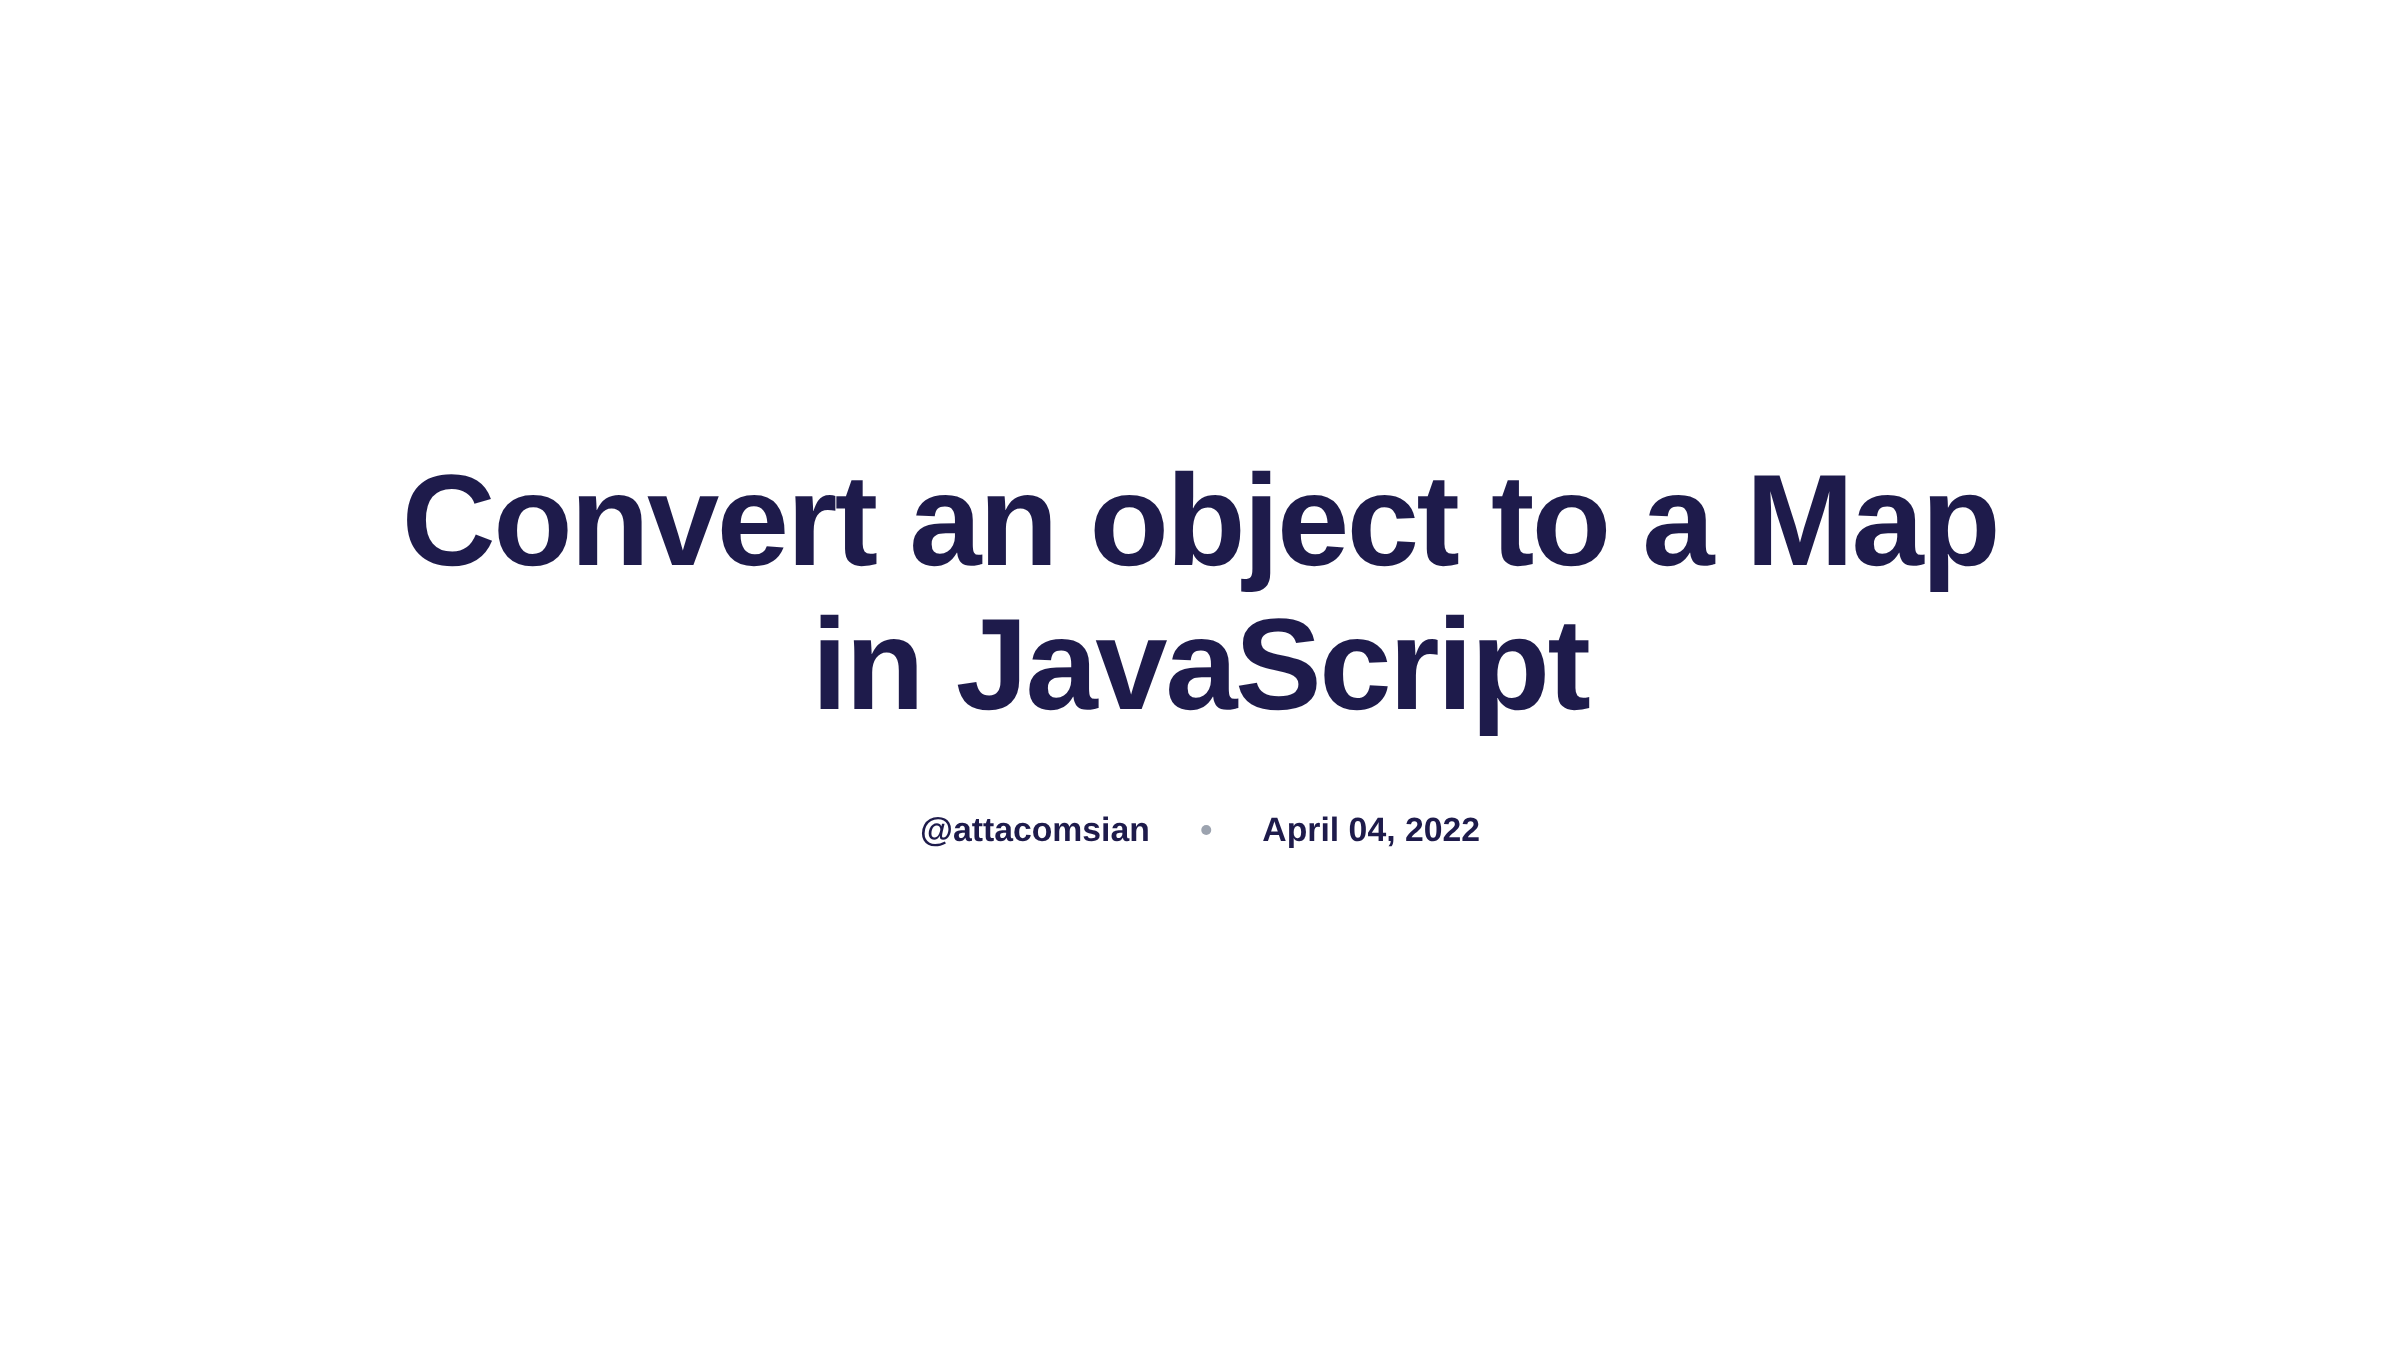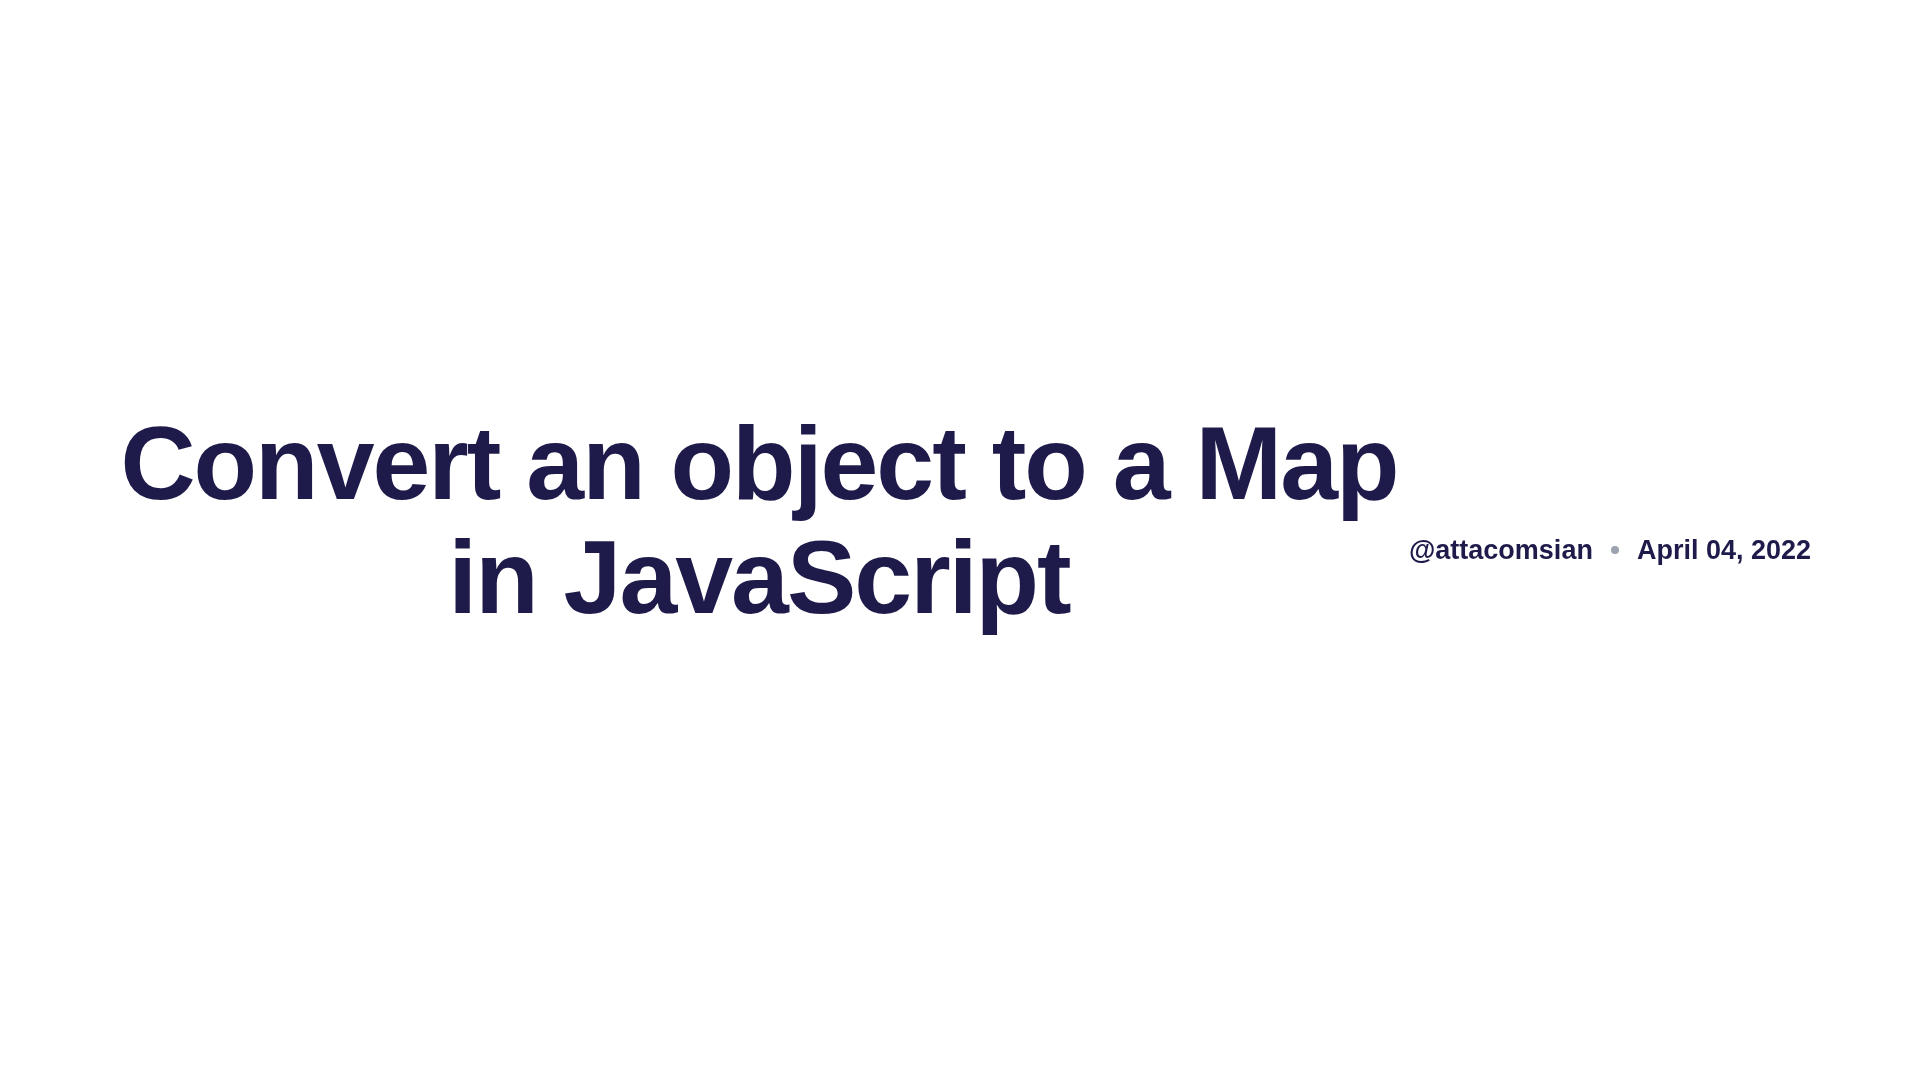--- a/index.html
+++ b/index.html
@@ -12,38 +12,38 @@
       height: 1080px;
       background: #ffffff;
       font-family: -apple-system, BlinkMacSystemFont, "Segoe UI", Helvetica, Arial, sans-serif;
       display: flex;
       flex-direction: column;
       align-items: center;
       justify-content: center;
     }
     .container {
       display: flex;
-      flex-direction: row;
+      flex-direction: column;
       align-items: center;
       text-align: center;
       margin-top: -40px;
     }
     .title {
       font-size: 104px;
       font-weight: 800;
       color: #1e1b4b;
       line-height: 1.1;
       letter-spacing: -2px;
       max-width: 1300px;
     }
     .meta {
       margin-top: 60px;
       display: flex;
       align-items: center;
-      gap: 18px;
+      gap: 41px;
       font-size: 27px;
       font-weight: 700;
       color: #1e1b4b;
     }
     .separator {
       width: 8px;
       height: 8px;
       background: #9ca3af;
       border-radius: 50%;
       display: inline-block;

